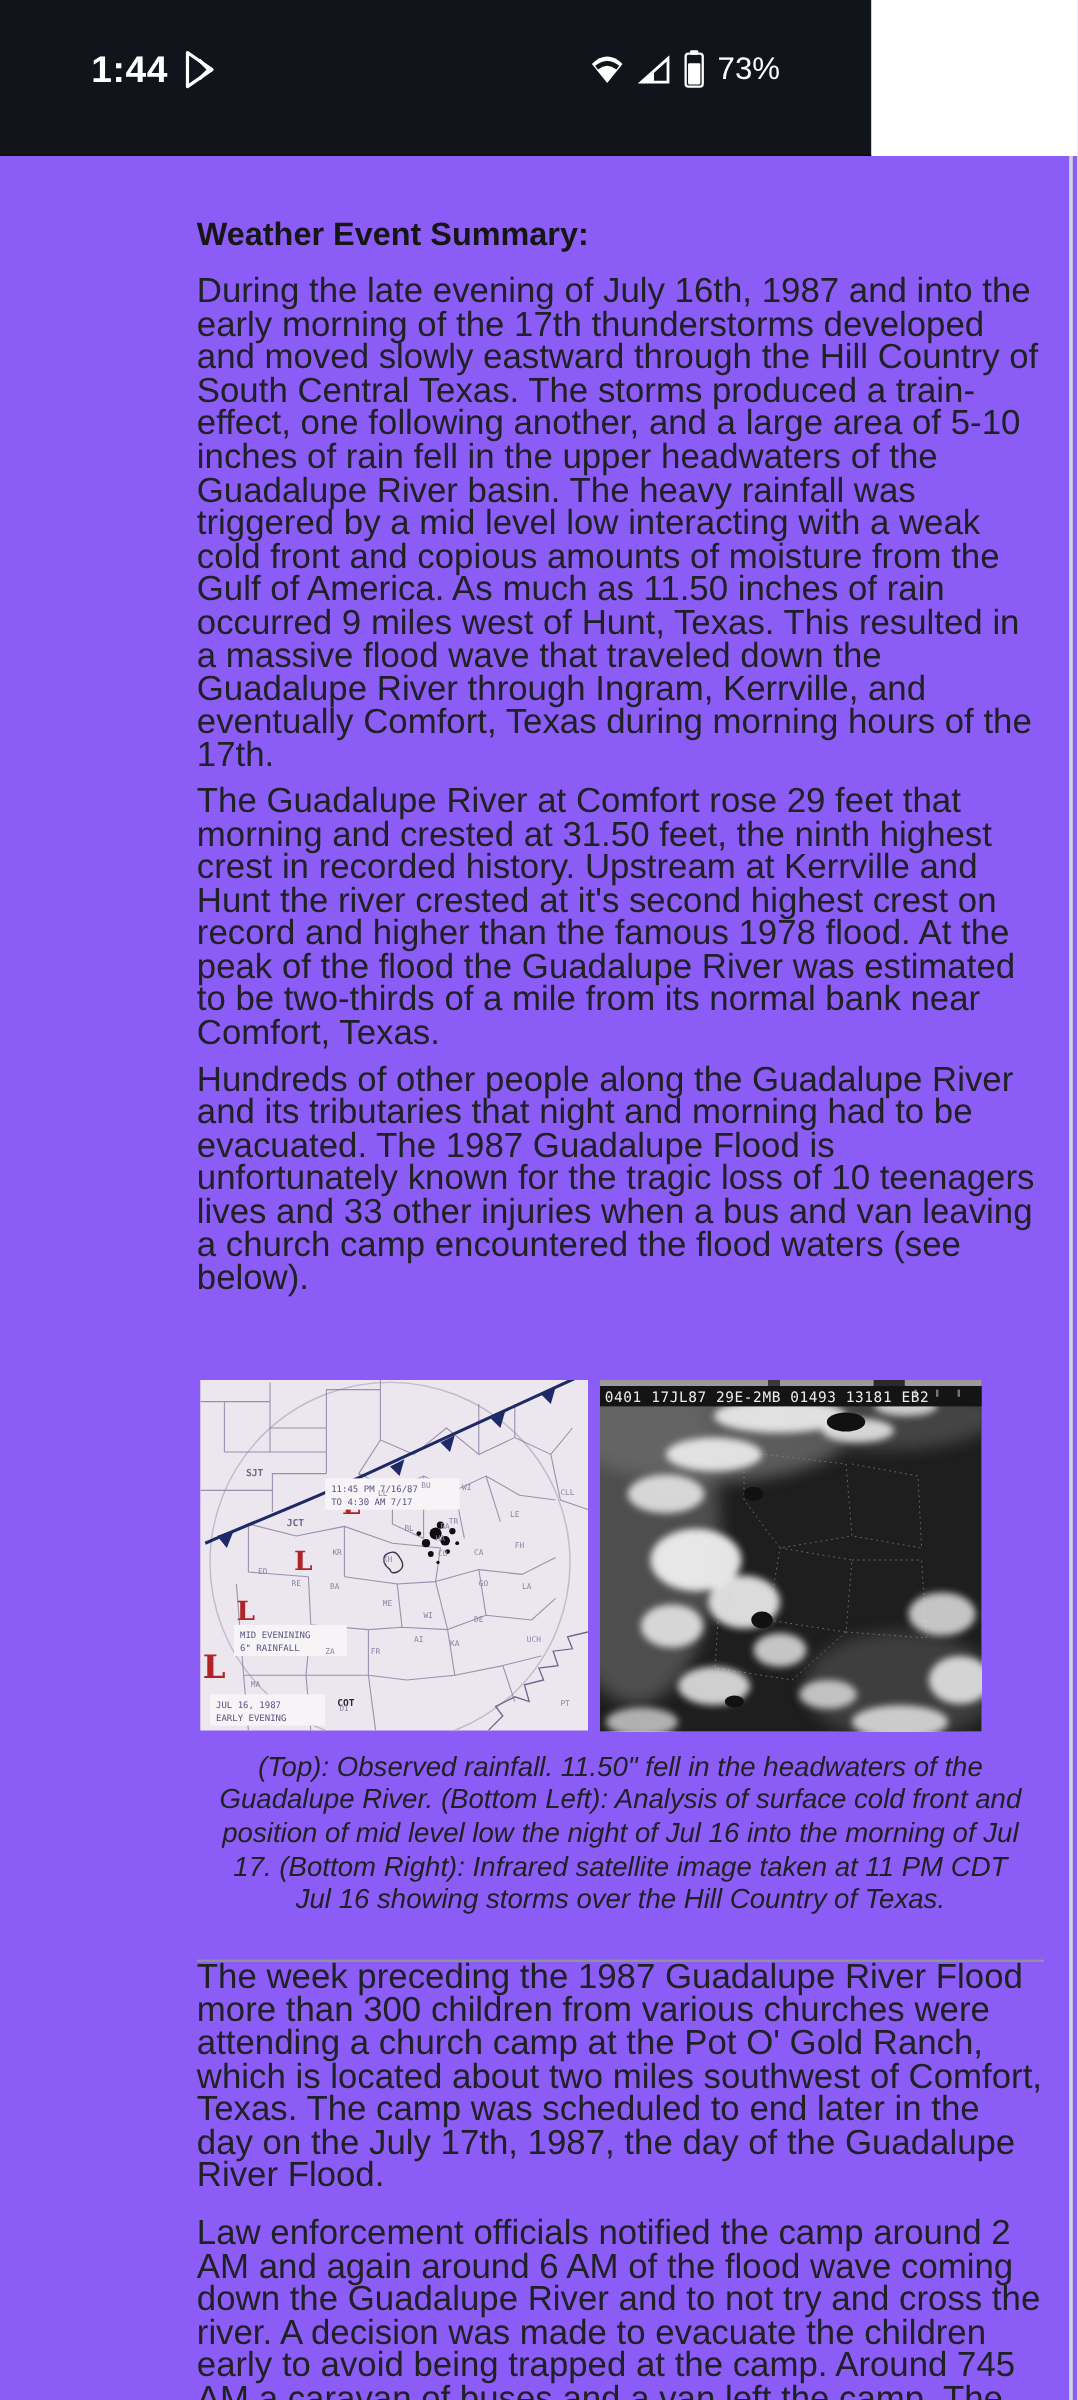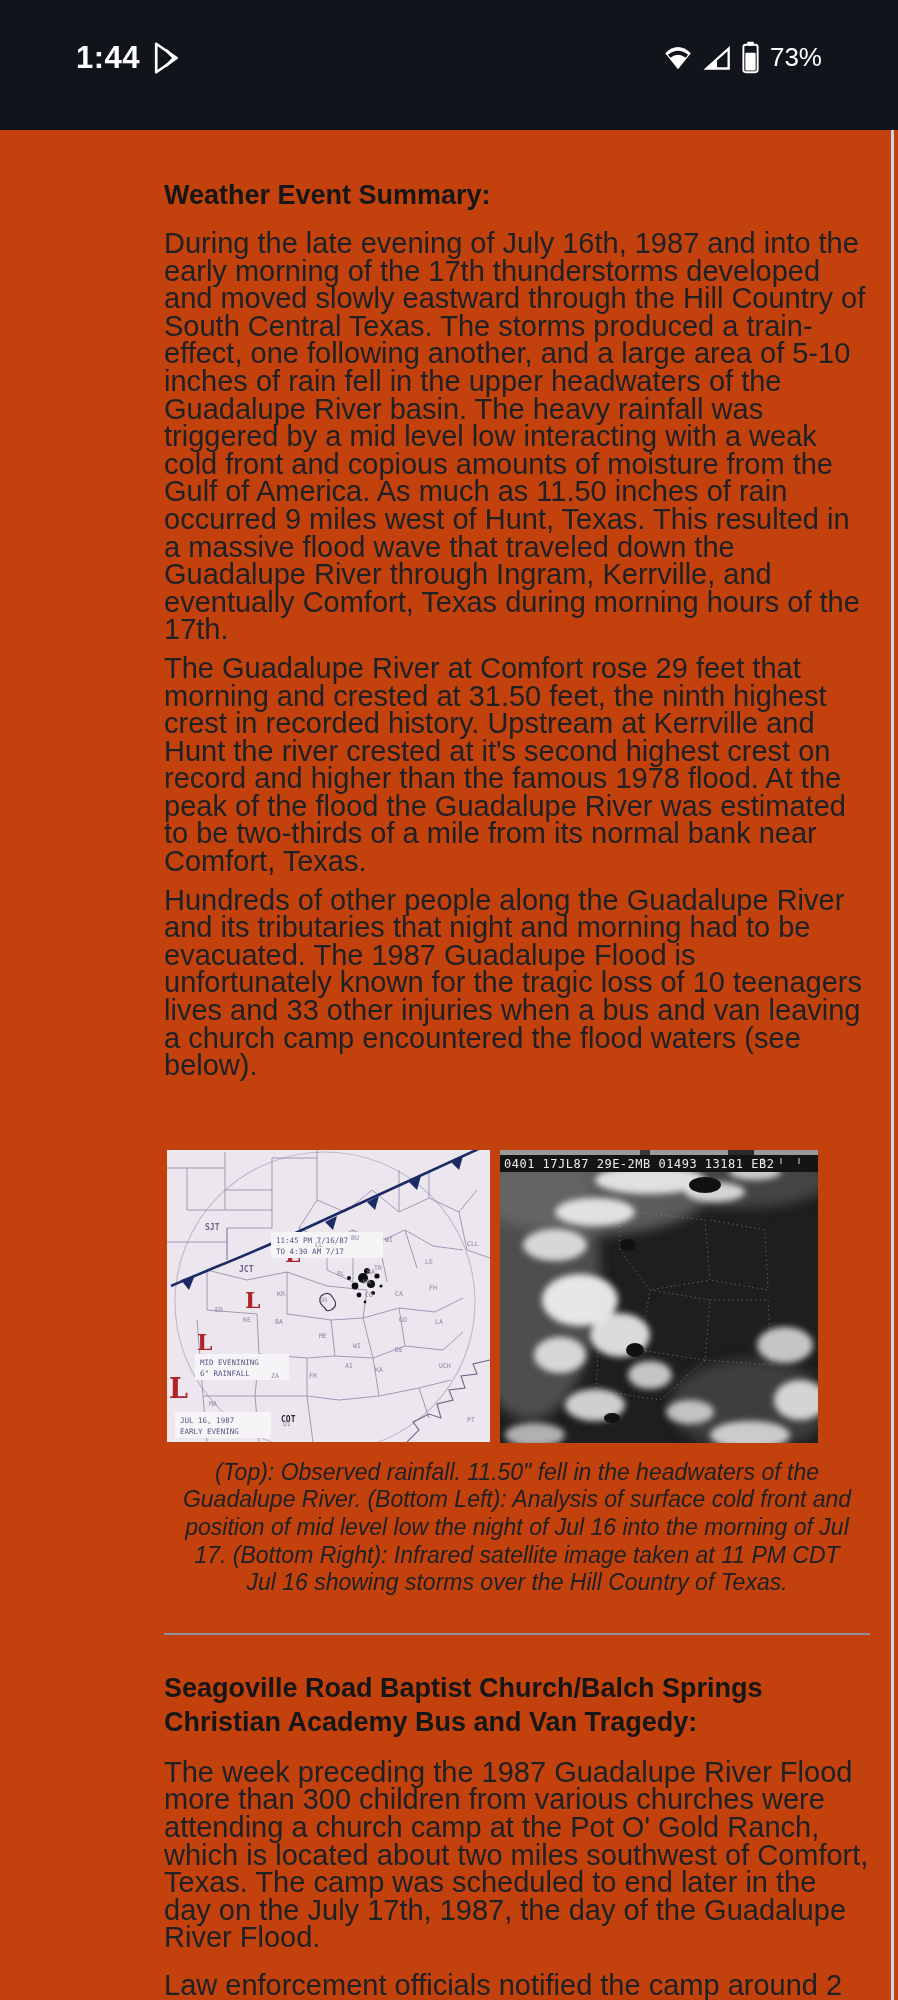--- a/index.html
+++ b/index.html
@@ -1,27 +1,27 @@
 <!DOCTYPE html>
 <html><head>
 <meta charset="utf-8">
 <style>
   html,body{margin:0;padding:0;background:#ffffff;}
   .screen{position:relative;width:898px;height:2000px;overflow:hidden;background:#ffffff;
           font-family:"Liberation Sans",sans-serif;color:#1e1f21;}
   
-  .status-bar{position:absolute;top:0;left:0;width:898px;height:130px;background:#11151b;
+  .status-bar{position:absolute;top:0;left:0;width:726px;height:130px;background:#11151b;
               display:flex;align-items:center;justify-content:space-between;
               padding:0 76px 14px 76px;box-sizing:border-box;border-bottom:1px solid #090c10;}
   .sb-left,.sb-right{display:flex;align-items:center;gap:10px;}
   .sb-time{color:#fff;font-size:31px;font-weight:600;letter-spacing:.5px;}
   .sb-pct{color:#fff;font-size:26px;font-weight:500;}
   .sb-icon{display:block;}
   
-  .page{position:absolute;top:130px;left:0;width:898px;height:1870px;background:#c2410c;
+  .page{position:absolute;top:130px;left:0;width:898px;height:1870px;background:#8b5cf6;
         padding:48px 28px 0 164px;box-sizing:border-box;}
   .scrollbar{position:absolute;top:130px;right:4px;width:3px;height:1870px;background:#ccd7de;}
   h1,h2{margin:0;font-size:27px;line-height:34px;font-weight:700;color:#161616;}
   h1{margin-bottom:18px;}
   h2{margin:36px 0 20px 0;}
   p{margin:0 0 11px 0;font-size:29px;line-height:27.6px;color:#202124;}
   p.last{margin-top:20px;margin-bottom:16px;}
   figure{margin:70px 0 0 0;}
   .img-row{display:flex;gap:10px;align-items:flex-start;margin-left:3px;}
   figcaption{margin:16px auto 0 auto;width:680px;text-align:center;font-style:italic;
@@ -241,21 +241,20 @@
               </g>
             <text class="sathead" x="4" y="18">0401 17JL87 29E-2MB 01493 13181 EB2</text>
           </svg>
         </div>
 
         <figcaption>(Top): Observed rainfall. 11.50" fell in the headwaters of the Guadalupe River.  (Bottom Left): Analysis of surface cold front and position of mid level low the night of Jul 16 into the morning of Jul 17.  (Bottom Right): Infrared satellite image taken at 11 PM CDT Jul 16 showing storms over the Hill Country of Texas.</figcaption>
       </figure>
 
       <hr class="divider">
 
-      <h2>Seagoville Road Baptist Church/Balch Springs Christian Academy Bus and Van Tragedy:</h2>
 
       <p>The week preceding the 1987 Guadalupe River Flood more than 300 children from various churches were attending a church camp at the Pot O' Gold Ranch, which is located about two miles southwest of Comfort, Texas. The camp was scheduled to end later in the day on the July 17th, 1987, the day of the Guadalupe River Flood.</p>
 
       <p class="last"><span>Law enforcement officials notified the camp around 2 AM and again around 6 AM of the flood wave coming down the Guadalupe River and to not try and cross the river. A decision was made to evacuate the children early to avoid being trapped at the camp. Aro</span><span class="marker">und 745 AM a carav</span><span>an of buses and a van left the camp. The buses and van encountered a flooded low water</span></p>
 
     </article>
   </main>
 
   <div class="scrollbar"></div>
 </div>

